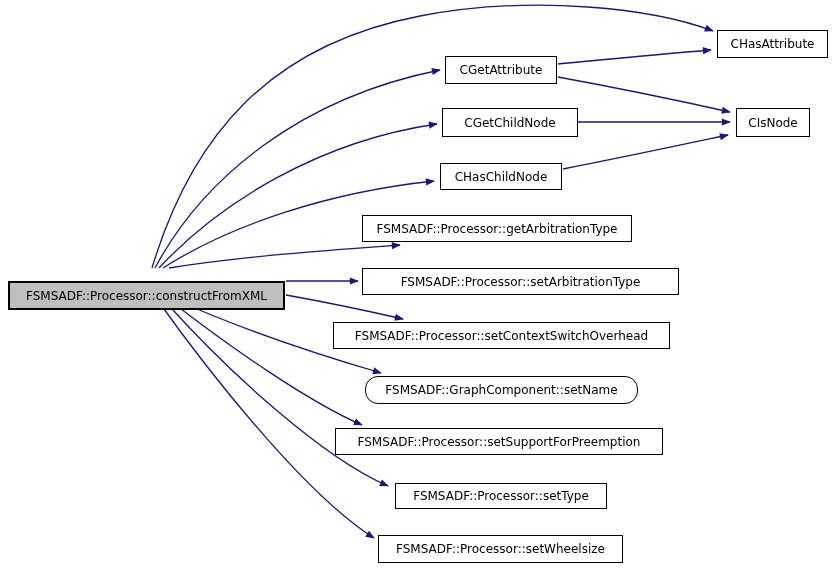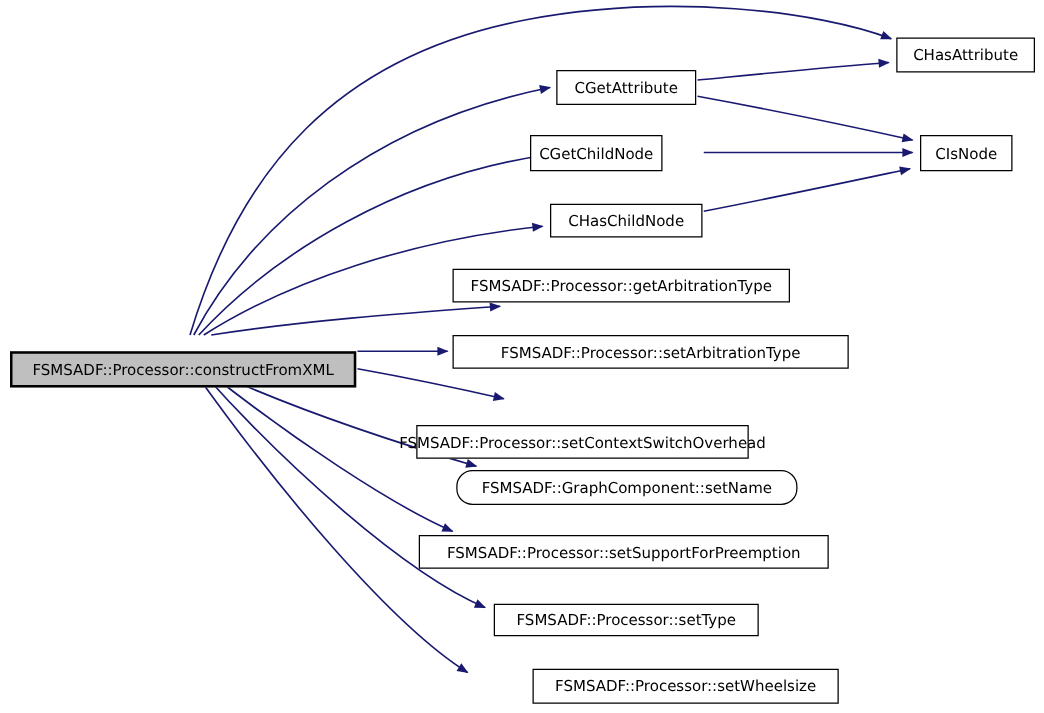--- a/index.html
+++ b/index.html
@@ -65,25 +65,25 @@
         <path class="edge" d="M156,298 C223,392 312,499 374,538" stroke="#191970" marker-end="url(#arrowhead)"></path>
         <path class="edge" d="M558,64 C610,59 660,54 711,50" stroke="#191970" marker-end="url(#arrowhead)"></path>
         <path class="edge" d="M558,77 C618,88 676,100 730,112" stroke="#191970" marker-end="url(#arrowhead)"></path>
         <path class="edge" d="M563,122 L730,122" stroke="#191970" marker-end="url(#arrowhead)"></path>
         <path class="edge" d="M563,169 C620,158 676,146 728,135" stroke="#191970" marker-end="url(#arrowhead)"></path>
       </g>
   </svg>
   <div id="nodes">
       <div class="node main" style="left: 8px; top: 268px; width: 277px; height: 29px;">FSMSADF::Processor::constructFromXML</div>
       <div class="node" style="left: 445px; top: 56px; width: 112px; height: 28px;">CGetAttribute</div>
-      <div class="node" style="left: 424px; top: 108px; width: 106px; height: 29px;">CGetChildNode</div>
+      <div class="node" style="left: 442px; top: 108px; width: 136px; height: 29px;">CGetChildNode</div>
       <div class="node" style="left: 440px; top: 163px; width: 122px; height: 27px;">CHasChildNode</div>
       <div class="node" style="left: 362px; top: 215px; width: 270px; height: 27px;">FSMSADF::Processor::getArbitrationType</div>
       <div class="node" style="left: 362px; top: 268px; width: 317px; height: 27px;">FSMSADF::Processor::setArbitrationType</div>
-      <div class="node" style="left: 333px; top: 322px; width: 266px; height: 27px; margin-top: 18px;">FSMSADF::Processor::setContextSwitchOverhead</div>
+      <div class="node" style="left: 333px; top: 322px; width: 337px; height: 27px;">FSMSADF::Processor::setContextSwitchOverhead</div>
       <div class="node" style="left: 365px; top: 376px; width: 273px; height: 28px; border-radius: 13px;">FSMSADF::GraphComponent::setName</div>
       <div class="node" style="left: 335px; top: 428px; width: 328px; height: 27px;">FSMSADF::Processor::setSupportForPreemption</div>
       <div class="node" style="left: 395px; top: 483px; width: 212px; height: 26px;">FSMSADF::Processor::setType</div>
-      <div class="node" style="left: 378px; top: 535px; width: 245px; height: 28px; margin-left: 48px;">FSMSADF::Processor::setWheelsize</div>
+      <div class="node" style="left: 378px; top: 535px; width: 245px; height: 28px;">FSMSADF::Processor::setWheelsize</div>
       <div class="node" style="left: 717px; top: 30px; width: 111px; height: 28px;">CHasAttribute</div>
       <div class="node" style="left: 736px; top: 108px; width: 74px; height: 29px;">CIsNode</div>
     </div>
 </div>
 
 </body></html>

